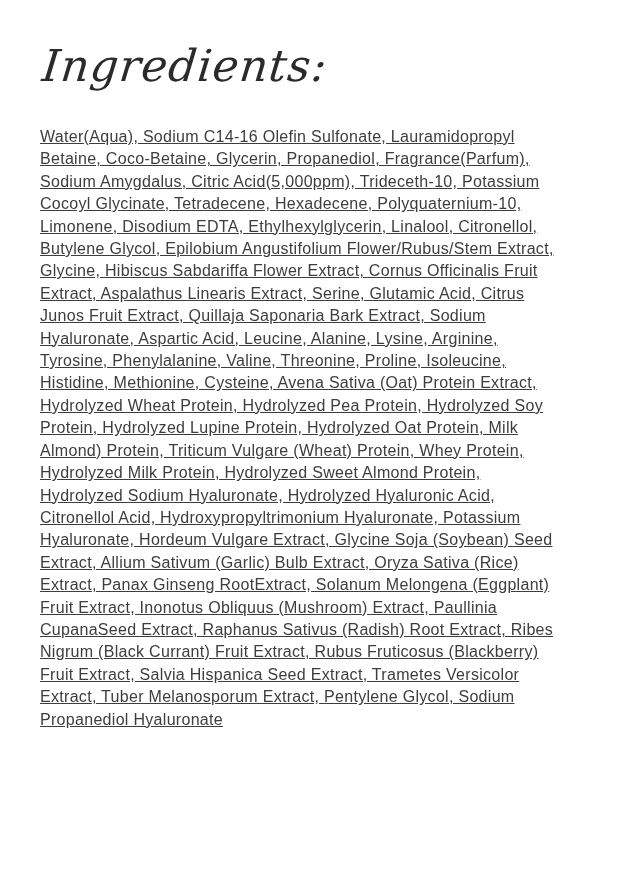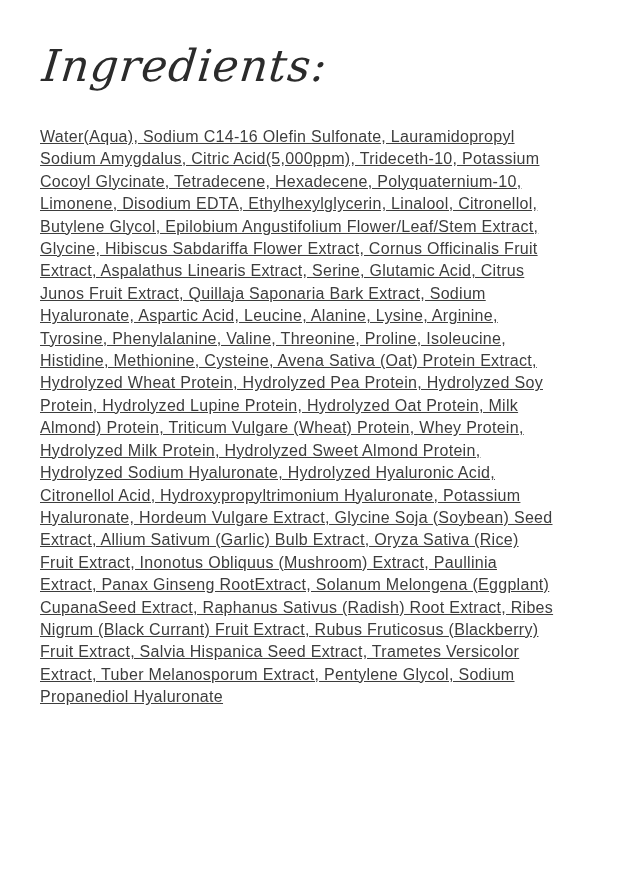--- a/index.html
+++ b/index.html
@@ -49,39 +49,40 @@
     white-space: nowrap;
   }
 </style>
 </head>
 <body>
 
 <div class="page">
   <h1 class="title">Ingredients:</h1>
   <div class="ingredients-text">
       <div>Water(Aqua), Sodium C14-16 Olefin Sulfonate, Lauramidopropyl</div>
+      <div>Betaine, Coco-Betaine, Glycerin, Propanediol, Fragrance(Parfum),</div>
       <div>Sodium Amygdalus, Citric Acid(5,000ppm), Trideceth-10, Potassium</div>
       <div>Cocoyl Glycinate, Tetradecene, Hexadecene, Polyquaternium-10,</div>
       <div>Limonene, Disodium EDTA, Ethylhexylglycerin, Linalool, Citronellol,</div>
-      <div>Butylene Glycol, Epilobium Angustifolium Flower/Leaf/Stem Extract,</div>
+      <div>Butylene Glycol, Epilobium Angustifolium Flower/Rubus/Stem Extract,</div>
       <div>Glycine, Hibiscus Sabdariffa Flower Extract, Cornus Officinalis Fruit</div>
       <div>Extract, Aspalathus Linearis Extract, Serine, Glutamic Acid, Citrus</div>
       <div>Junos Fruit Extract, Quillaja Saponaria Bark Extract, Sodium</div>
       <div>Hyaluronate, Aspartic Acid, Leucine, Alanine, Lysine, Arginine,</div>
       <div>Tyrosine, Phenylalanine, Valine, Threonine, Proline, Isoleucine,</div>
       <div>Histidine, Methionine, Cysteine, Avena Sativa (Oat) Protein Extract,</div>
       <div>Hydrolyzed Wheat Protein, Hydrolyzed Pea Protein, Hydrolyzed Soy</div>
       <div>Protein, Hydrolyzed Lupine Protein, Hydrolyzed Oat Protein, Milk</div>
       <div>Almond) Protein, Triticum Vulgare (Wheat) Protein, Whey Protein,</div>
       <div>Hydrolyzed Milk Protein, Hydrolyzed Sweet Almond Protein,</div>
       <div>Hydrolyzed Sodium Hyaluronate, Hydrolyzed Hyaluronic Acid,</div>
       <div>Citronellol Acid, Hydroxypropyltrimonium Hyaluronate, Potassium</div>
       <div>Hyaluronate, Hordeum Vulgare Extract, Glycine Soja (Soybean) Seed</div>
       <div>Extract, Allium Sativum (Garlic) Bulb Extract, Oryza Sativa (Rice)</div>
+      <div>Extract, Panax Ginseng RootExtract, Solanum Melongena (Eggplant)</div>
       <div>Fruit Extract, Inonotus Obliquus (Mushroom) Extract, Paullinia</div>
-      <div>Extract, Panax Ginseng RootExtract, Solanum Melongena (Eggplant)</div>
       <div>CupanaSeed Extract, Raphanus Sativus (Radish) Root Extract, Ribes</div>
       <div>Nigrum (Black Currant) Fruit Extract, Rubus Fruticosus (Blackberry)</div>
       <div>Fruit Extract, Salvia Hispanica Seed Extract, Trametes Versicolor</div>
       <div>Extract, Tuber Melanosporum Extract, Pentylene Glycol, Sodium</div>
       <div>Propanediol Hyaluronate</div>
     </div>
 </div>
 
 </body></html>

